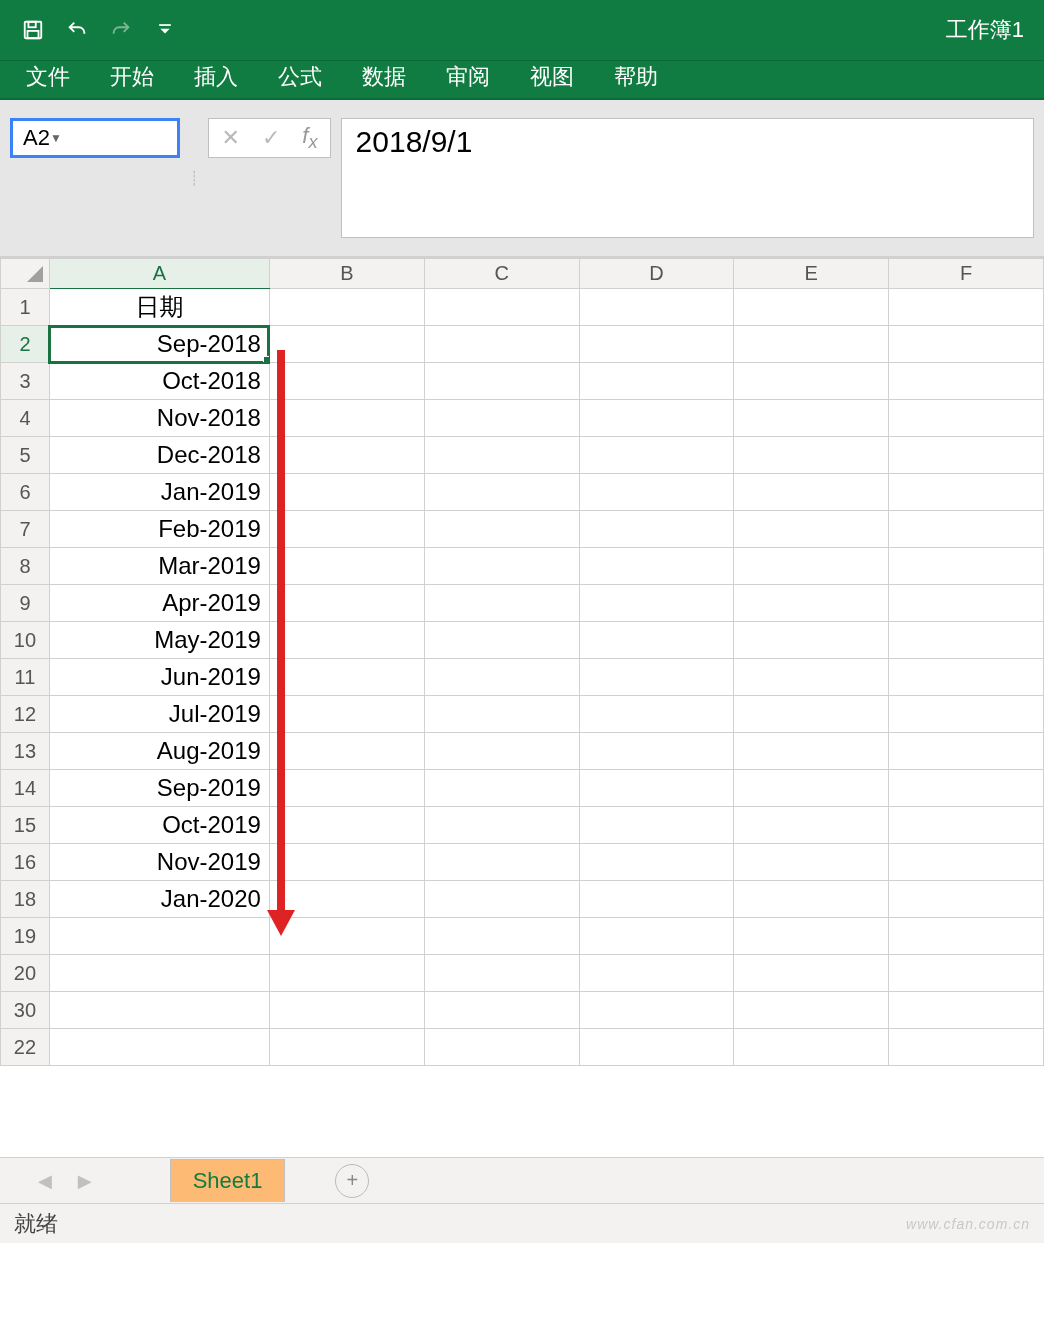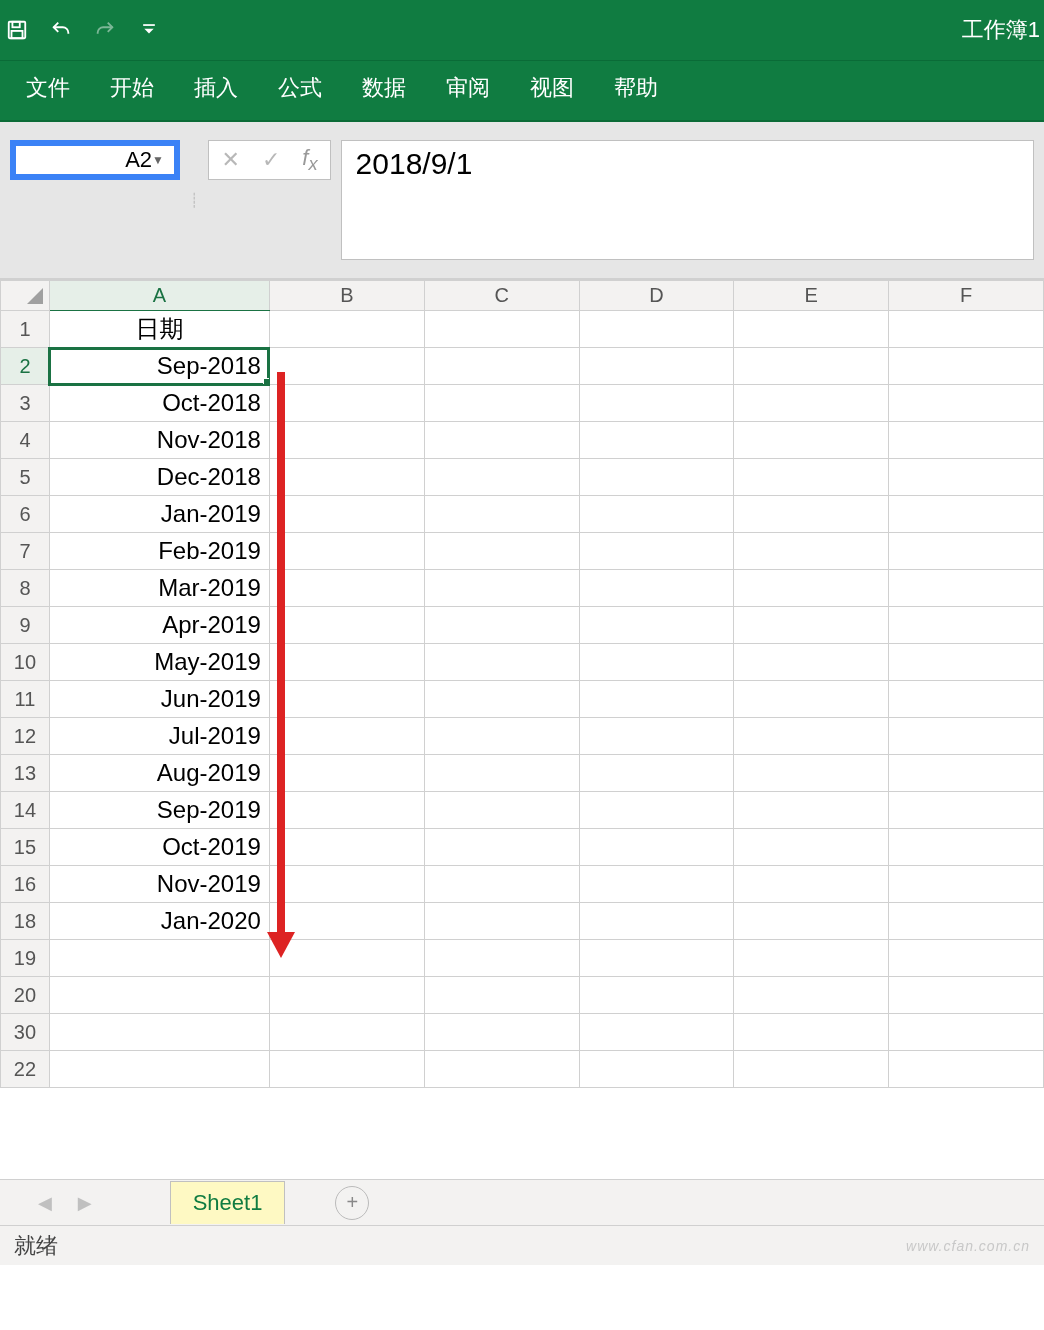--- a/index.html
+++ b/index.html
@@ -10,29 +10,29 @@
     width: 1044px;
     height: 1330px;
     overflow: hidden;
     position: relative;
   }
   .titlebar {
     background: #107C41;
     height: 60px;
     display: flex;
     align-items: center;
-    padding: 0 4px;
+    padding: 0 20px;
     color: #fff;
   }
   .titlebar .qat { display: flex; align-items: center; gap: 18px; }
   .titlebar .qat .icon-btn { width: 26px; height: 26px; display: inline-flex; align-items: center; justify-content: center; cursor: pointer; }
   .titlebar .title { margin-left: auto; font-size: 22px; color: #fff; }
   .ribbon-tabs {
     background: #107C41;
-    height: 62px;
+    height: 40px;
     display: flex;
     align-items: center;
     padding: 0 8px;
     gap: 4px;
     color: #fff;
     border-top: 1px solid #0a6b37;
     border-bottom: 2px solid #0a6b37;
   }
   .ribbon-tab {
     padding: 12px 18px 18px 18px;
@@ -45,26 +45,26 @@
     border-bottom: 1px solid #d0d0d0;
     padding: 18px 10px 18px 10px;
     display: flex;
     align-items: flex-start;
     gap: 10px;
   }
   .name-box {
     width: 170px;
     height: 40px;
     background: #fff;
-    border: 6px solid #3b82f6;
+    border: 3px solid #3b82f6;
     display: flex;
     align-items: center;
     padding: 0 10px;
     font-size: 22px;
-    justify-content: flex-end;
+    justify-content: flex-start;
   }
   .name-box .dd { color: #666; font-size: 12px; }
   .fx-btns {
     display: flex;
     align-items: center;
     height: 40px;
     background: #fff;
     border: 1px solid #c0c0c0;
     padding: 0 12px;
     gap: 22px;
@@ -176,21 +176,21 @@
     background: #f3f2f1;
     padding-left: 30px;
     gap: 10px;
   }
   .sheet-tabs .nav-arrow {
     color: #c0c0c0;
     font-size: 18px;
     padding: 0 8px;
   }
   .sheet-tab-active {
-    background: #fef9c3;
+    background: #fdba74;
     border: 1px solid #c0c0c0;
     border-bottom: none;
     padding: 8px 22px;
     color: #107C41;
     font-size: 22px;
     margin-left: 60px;
   }
   .sheet-add {
     width: 34px; height: 34px;
     border: 1px solid #bbb;

